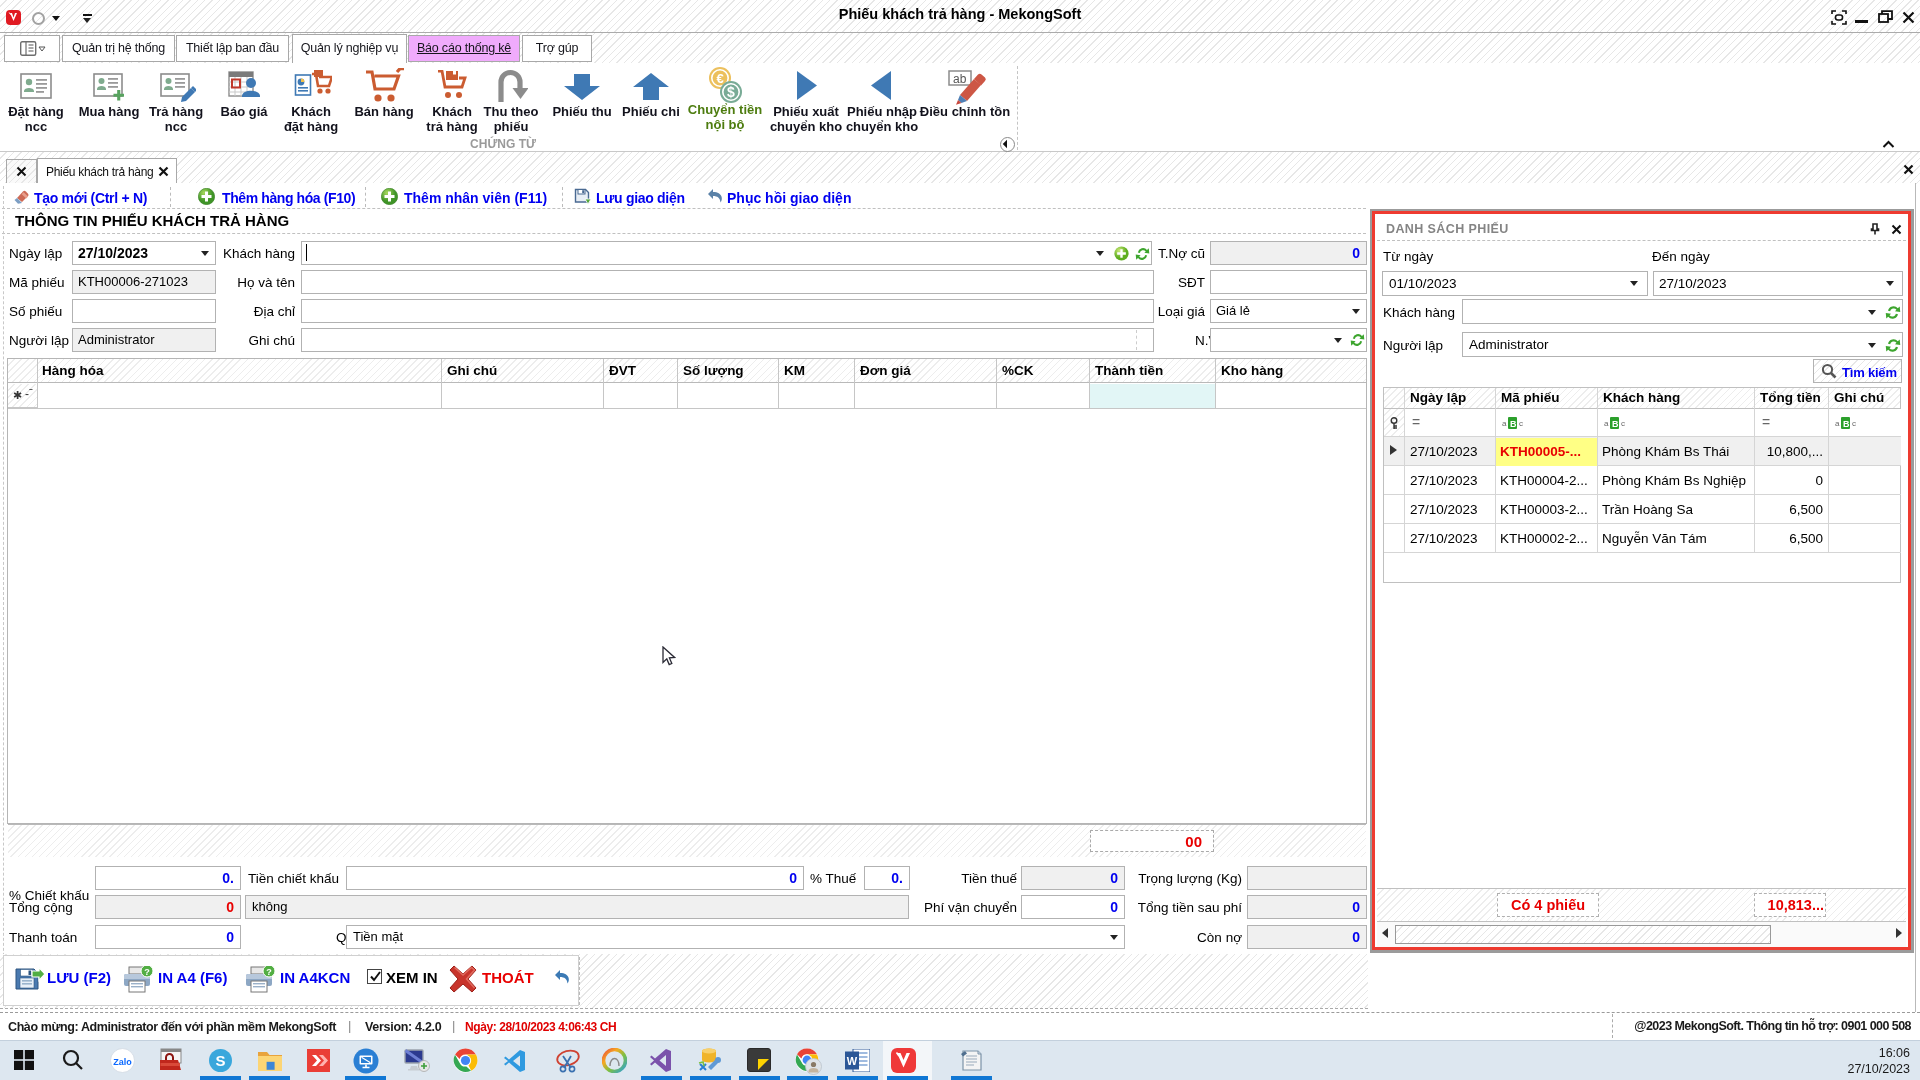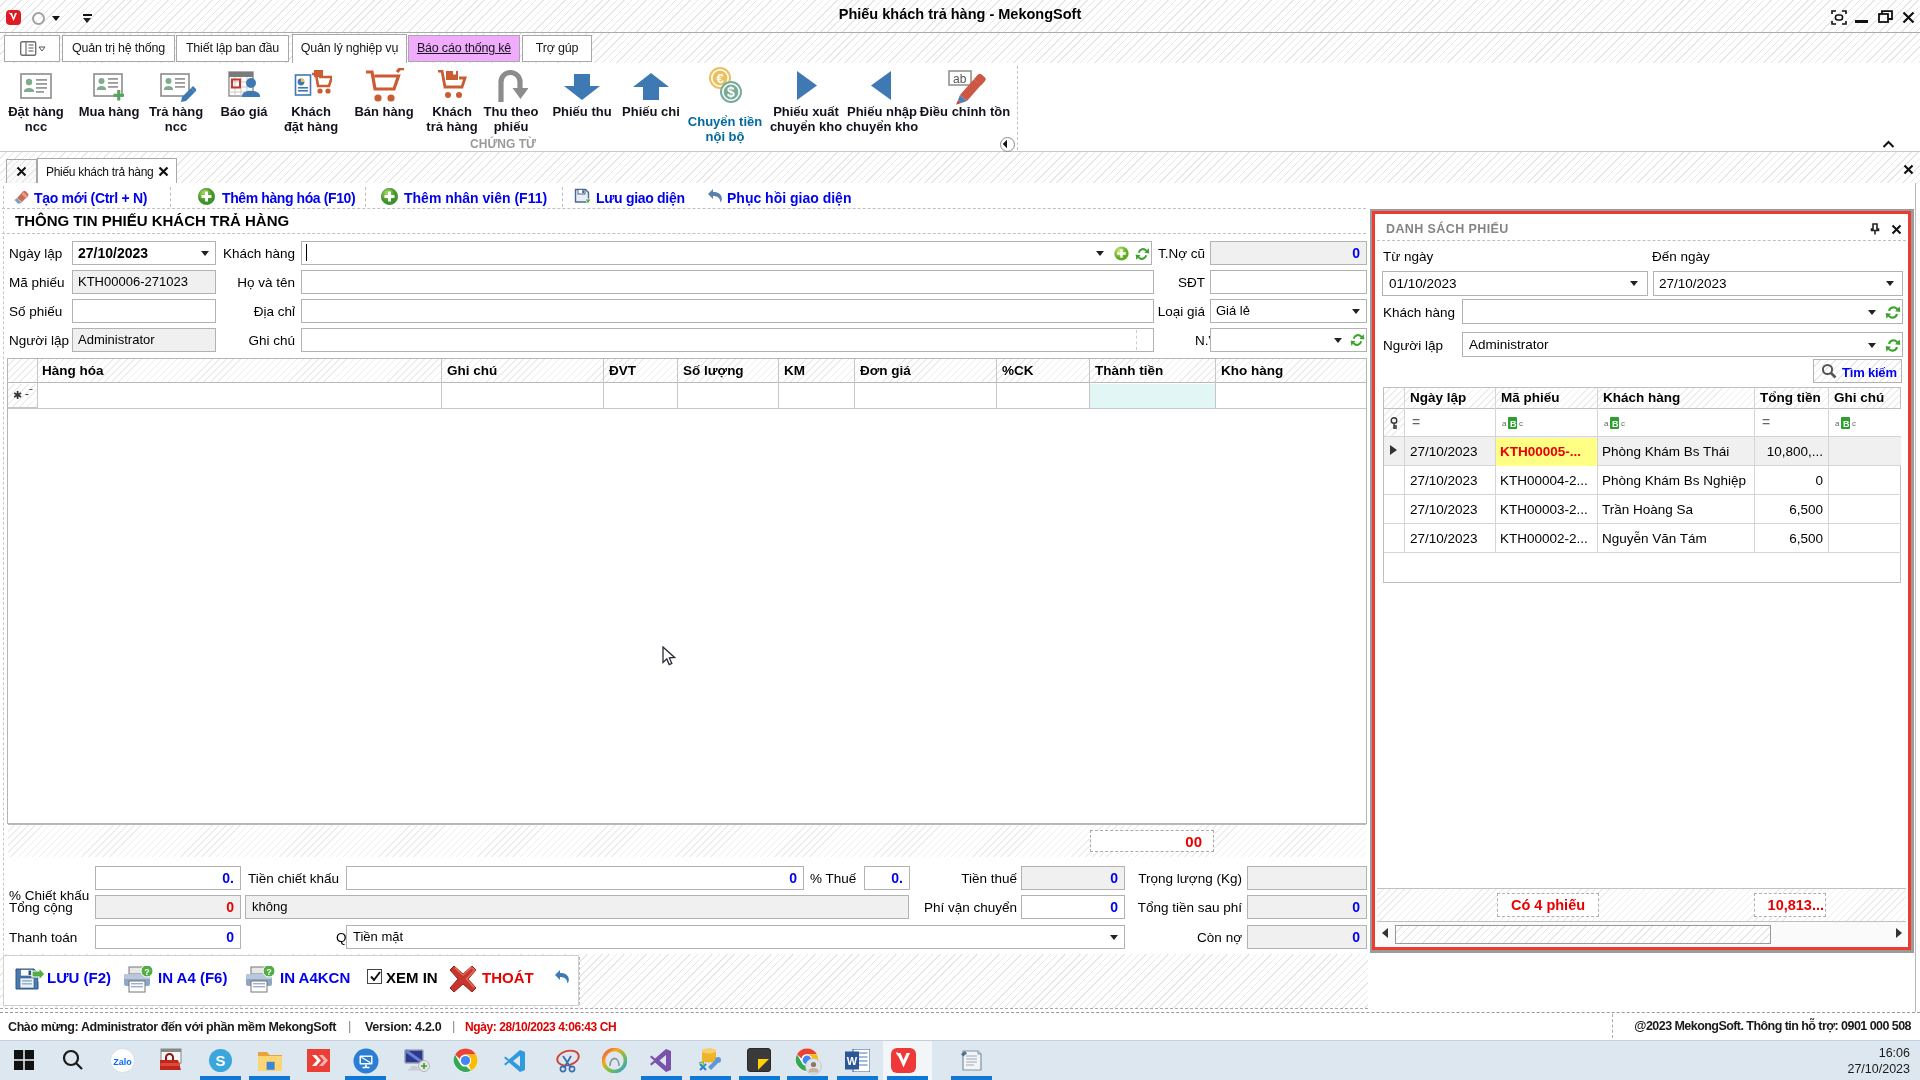--- a/index.html
+++ b/index.html
@@ -176,21 +176,21 @@
 <div class="abs" style="left:0px;top:105px;width:72px;text-align:center;font-size:13px;font-weight:bold;color:#12121c;line-height:14.5px;">Đặt hàng<br>ncc</div>
 <div class="abs" style="left:71px;top:105px;width:76px;text-align:center;font-size:13px;font-weight:bold;color:#12121c;line-height:14.5px;">Mua hàng</div>
 <div class="abs" style="left:138px;top:105px;width:76px;text-align:center;font-size:13px;font-weight:bold;color:#12121c;line-height:14.5px;">Trả hàng<br>ncc</div>
 <div class="abs" style="left:210px;top:105px;width:68px;text-align:center;font-size:13px;font-weight:bold;color:#12121c;line-height:14.5px;">Báo giá</div>
 <div class="abs" style="left:275px;top:105px;width:72px;text-align:center;font-size:13px;font-weight:bold;color:#12121c;line-height:14.5px;">Khách<br>đặt hàng</div>
 <div class="abs" style="left:346px;top:105px;width:76px;text-align:center;font-size:13px;font-weight:bold;color:#12121c;line-height:14.5px;">Bán hàng</div>
 <div class="abs" style="left:414px;top:105px;width:76px;text-align:center;font-size:13px;font-weight:bold;color:#12121c;line-height:14.5px;">Khách<br>trả hàng</div>
 <div class="abs" style="left:475px;top:105px;width:72px;text-align:center;font-size:13px;font-weight:bold;color:#12121c;line-height:14.5px;">Thu theo<br>phiếu</div>
 <div class="abs" style="left:543px;top:105px;width:78px;text-align:center;font-size:13px;font-weight:bold;color:#12121c;line-height:14.5px;">Phiếu thu</div>
 <div class="abs" style="left:612px;top:105px;width:78px;text-align:center;font-size:13px;font-weight:bold;color:#12121c;line-height:14.5px;">Phiếu chi</div>
-<div class="abs" style="left:682px;top:115px;width:86px;text-align:center;font-size:13px;font-weight:bold;color:#0369a1;line-height:14.5px;">Chuyển tiền<br>nội bộ</div>
+<div class="abs" style="left:682px;top:103px;width:86px;text-align:center;font-size:13px;font-weight:bold;color:#4d7c0f;line-height:14.5px;">Chuyển tiền<br>nội bộ</div>
 <div class="abs" style="left:759px;top:105px;width:94px;text-align:center;font-size:13px;font-weight:bold;color:#12121c;line-height:14.5px;">Phiếu xuất<br>chuyển kho</div>
 <div class="abs" style="left:836px;top:105px;width:92px;text-align:center;font-size:13px;font-weight:bold;color:#12121c;line-height:14.5px;">Phiếu nhập<br>chuyển kho</div>
 <div class="abs" style="left:909px;top:105px;width:112px;text-align:center;font-size:13px;font-weight:bold;color:#12121c;line-height:14.5px;">Điều chỉnh tồn</div>
 </div>
 <div class="abs" style="left:1017px;top:66px;width:1px;height:84px;border-left:1px dashed #c4c4c4;"></div>
 <div class="abs" style="left:443px;top:137px;width:120px;height:14px;font-size:12px;font-weight:bold;color:#9a9a9a;text-align:center;">CHỨNG TỪ</div>
 <div class="abs" style="left:1000px;top:137px;width:15px;height:15px;border:1px solid #8a8a8a;border-radius:50%;"></div>
 <div class="abs" style="left:1004px;top:141px;width:0;height:0;border-top:6px solid transparent;border-left:6px solid #111;transform:rotate(45deg);"></div>
 <svg class="abs" style="left:1882px;top:140px;" width="13" height="9" viewBox="0 0 13 9">
   <path d="M1.5 7 L6.5 2 L11.5 7" stroke="#111" stroke-width="2" fill="none"></path>

